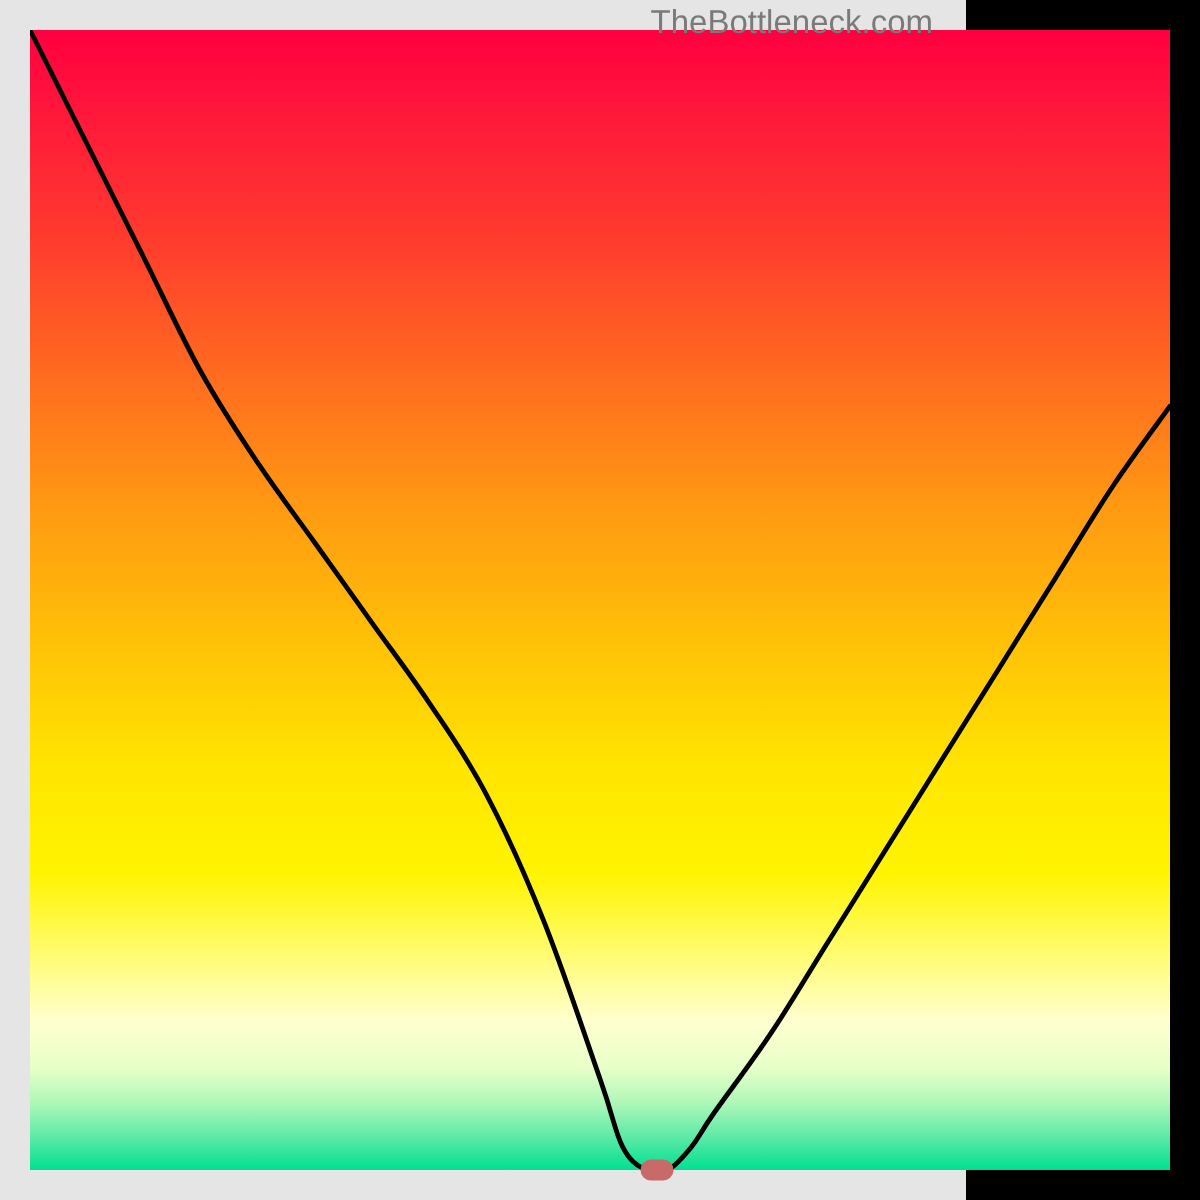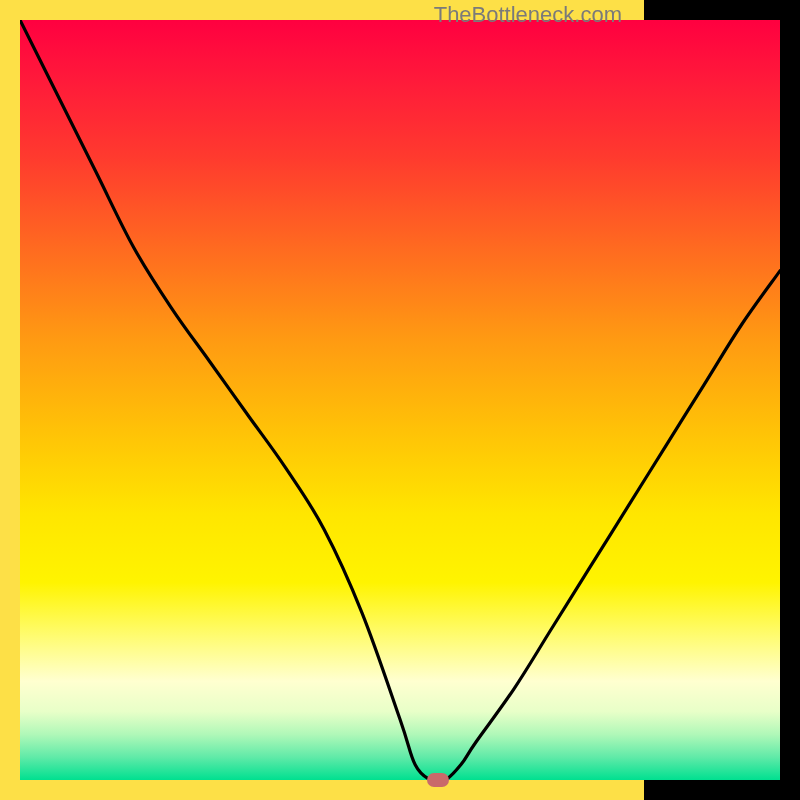--- a/index.html
+++ b/index.html
@@ -7,21 +7,21 @@
     padding: 0;
     width: 800px;
     height: 800px;
     background: #000;
     overflow: hidden;
   }
   .container {
     position: relative;
     width: 644px;
     height: 800px;
-    background: #fde047;
+    background: #e5e5e5;
   }
   .plot-area {
     position: absolute;
     left: 20px;
     top: 20px;
     width: 760px;
     height: 760px;
     background: linear-gradient(to bottom,
       #ff0040 0%,
       #ff1a3a 8%,

